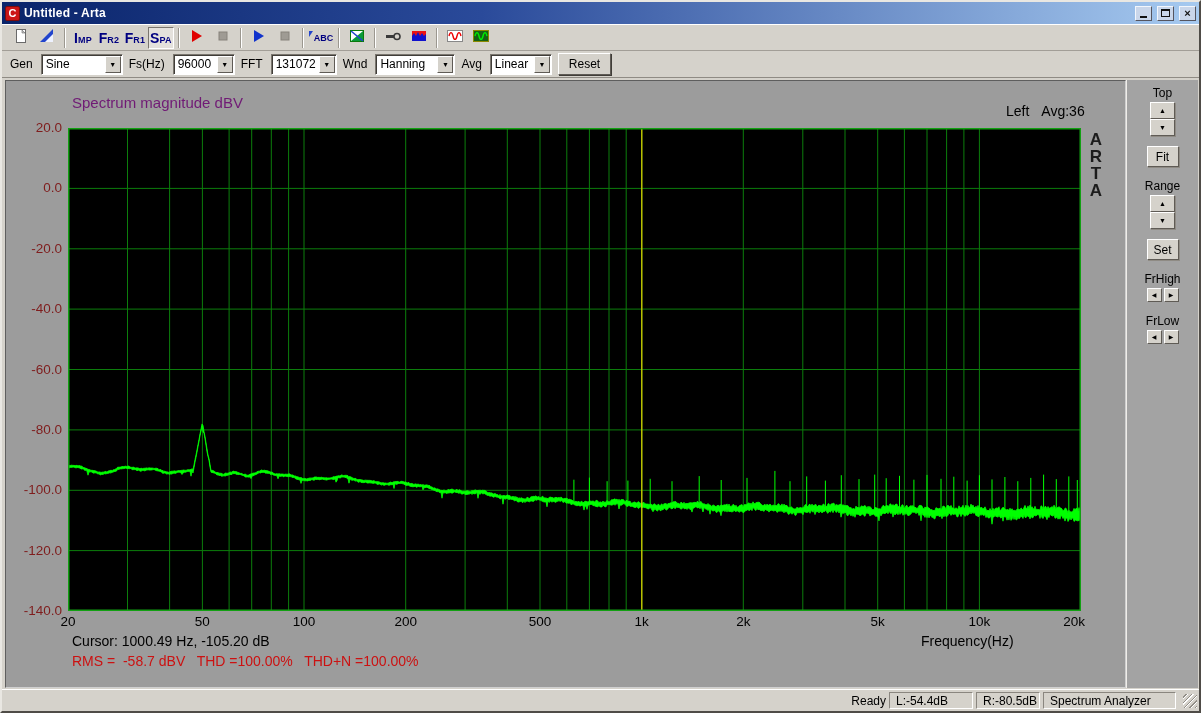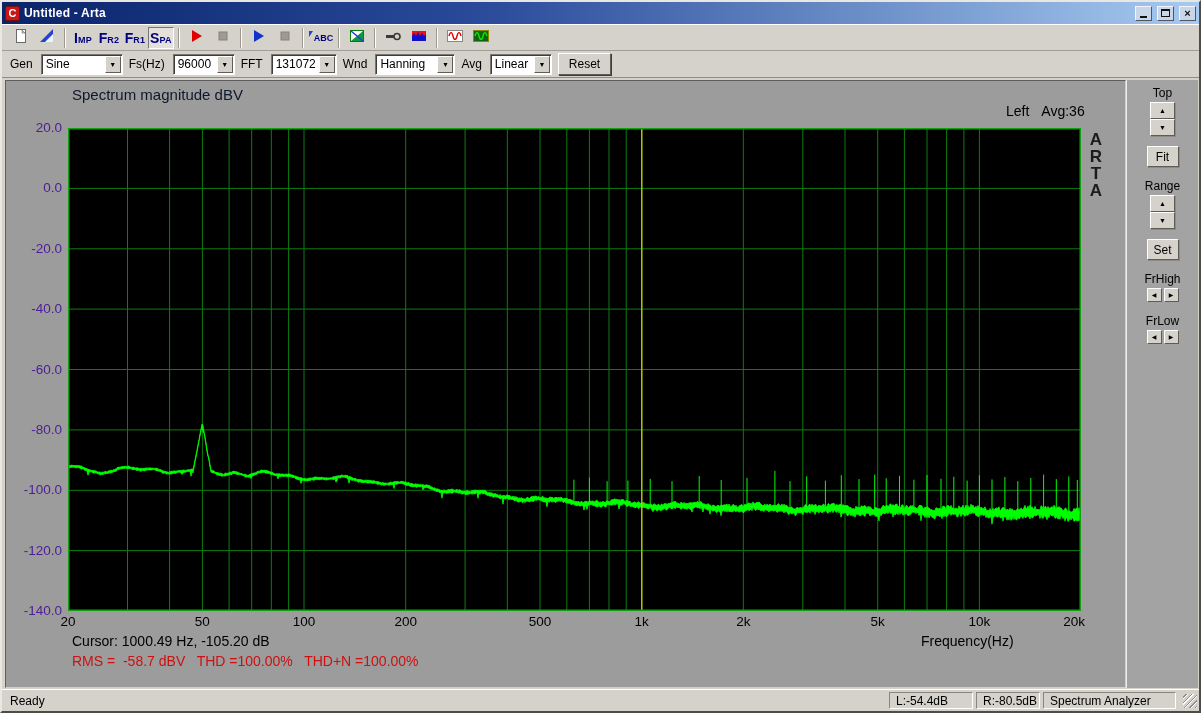--- a/index.html
+++ b/index.html
@@ -38,42 +38,42 @@
   .combo .val{ flex:1; padding:0 4px; font-size:12px; overflow:hidden; white-space:nowrap; }
   .combo .drop{ width:16px; height:17px; margin-right:1px; background:#d5d2cb; border:1px solid; border-color:#fff #5f5b55 #5f5b55 #fff; font-size:7px; text-align:center; line-height:15px; color:#000; }
   .push-btn{ background:#d5d2cb; border:1px solid; border-color:#fff #5f5b55 #5f5b55 #fff; box-shadow:1px 1px 0 #403d38; font-size:12px; padding:2px 10px; height:22px; }
   [data-name="combo-generator-type"]{width:82px;} [data-name="combo-sampling-rate"]{width:62px;}
   [data-name="combo-fft-size"]{width:66px;} [data-name="combo-window-function"]{width:80px;}
   [data-name="combo-averaging"]{width:62px;}
 
   
   .main{ flex:1; display:flex; padding:2px 1px 1px 3px; min-height:0; }
   .chart-panel{ flex:1; position:relative; background:#9c9c9c; border:1px solid; border-color:#5e5e5e #cfcfcf #cfcfcf #5e5e5e; overflow:hidden; }
-  .chart-title{ position:absolute; left:66px; top:5px; font-size:15px; color:#0f172a; }
+  .chart-title{ position:absolute; left:66px; top:13px; font-size:15px; color:#701a75; }
   .corner-info{ position:absolute; top:22px; left:1000px; display:flex; gap:12px; font-size:14px; color:#000; }
   .plot-wrap{ position:absolute; left:62px; top:47px; width:1013px; height:483px; }
   .watermark{ position:absolute; left:1081px; top:50px; font-size:17px; font-weight:bold; color:#1c1c1c; line-height:17px; text-align:center; width:18px; }
-  .y-label{ position:absolute; width:56px; text-align:right; font-size:13.5px; color:#4c1d95; }
+  .y-label{ position:absolute; width:56px; text-align:right; font-size:13.5px; color:#7f1d1d; }
   .x-label{ position:absolute; top:533px; font-size:13.5px; color:#000; transform:translateX(-50%); }
   .axis-title{ position:absolute; top:552px; left:990px; width:160px; text-align:left; font-size:14px; color:#000; transform:translateX(-75px);}
   .cursor-text{ position:absolute; top:552px; left:66px; font-size:14px; color:#000; white-space:pre; }
   .rms-text{ position:absolute; top:572px; left:66px; font-size:14px; color:#cc1111; white-space:pre; }
 
   
   .right-strip{ width:72px; background:#a3a3a3; border-left:1px solid #efede9; display:flex; flex-direction:column; align-items:center; font-size:12px; color:#000; padding-top:6px; }
   .strip-label{ margin-bottom:2px; }
   .spin{ display:flex; flex-direction:column; margin-bottom:10px; }
   .spin-btn{ width:25px; height:17px; background:#d5d2cb; border:1px solid; border-color:#fff #5f5b55 #5f5b55 #fff; box-shadow:1px 1px 0 #8f8b84; font-size:7px; line-height:14px; text-align:center; }
   .small-btn{ background:#d5d2cb; border:1px solid; border-color:#fff #5f5b55 #5f5b55 #fff; box-shadow:1px 1px 0 #8f8b84; font-size:12px; width:32px; height:21px; margin-bottom:12px; }
   .hpair{ display:flex; gap:2px; margin-bottom:12px; }
   .arrow-btn{ width:15px; height:14px; background:#d5d2cb; border:1px solid; border-color:#fff #5f5b55 #5f5b55 #fff; font-size:6px; line-height:12px; text-align:center; }
 
   
   .statusbar{ height:22px; border-top:1px solid #fff; display:flex; align-items:center; font-size:12px; padding:0 2px 0 8px; flex:0 0 auto; gap:3px; }
-  .status-ready{ flex:1; }
+  .status-ready{ flex:1;text-align:right; }
   .status-box{ height:17px; border:1px solid; border-color:#8a867f #fff #fff #8a867f; padding:1px 6px 0 6px; white-space:nowrap; }
   .status-box.l{ width:84px; } .status-box.r{ width:64px; } .status-box.mode{ width:133px; }
   .grip{ width:14px; height:14px; margin-left:4px; background:repeating-linear-gradient(135deg,transparent 0 2px,#928e87 2px 3px,#fff 3px 4px); }
 </style>
 </head>
 <body>
 
 <div class="window" data-name="app-window">
 
   <div class="titlebar" data-name="title-bar">

